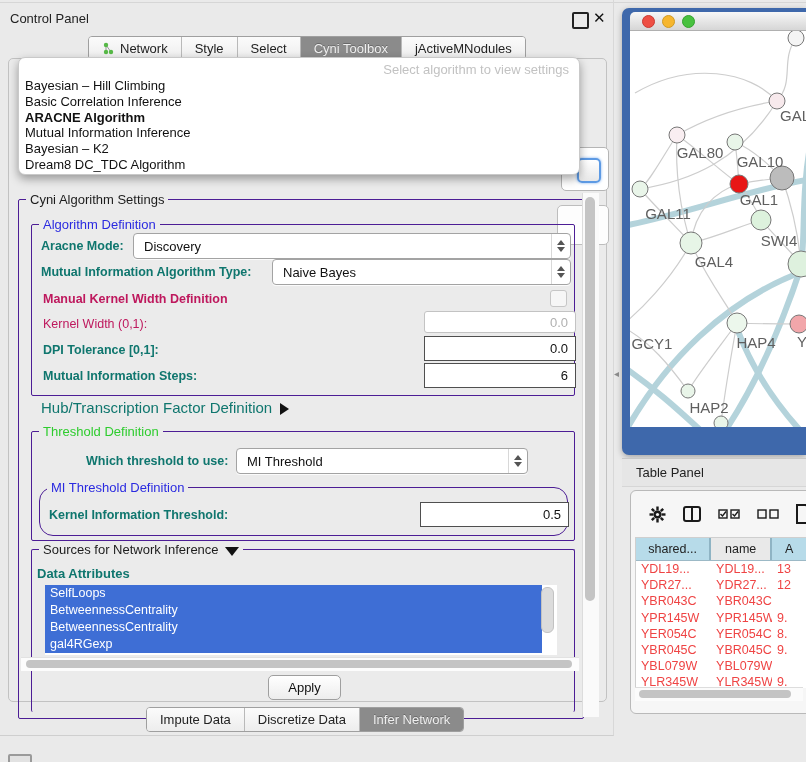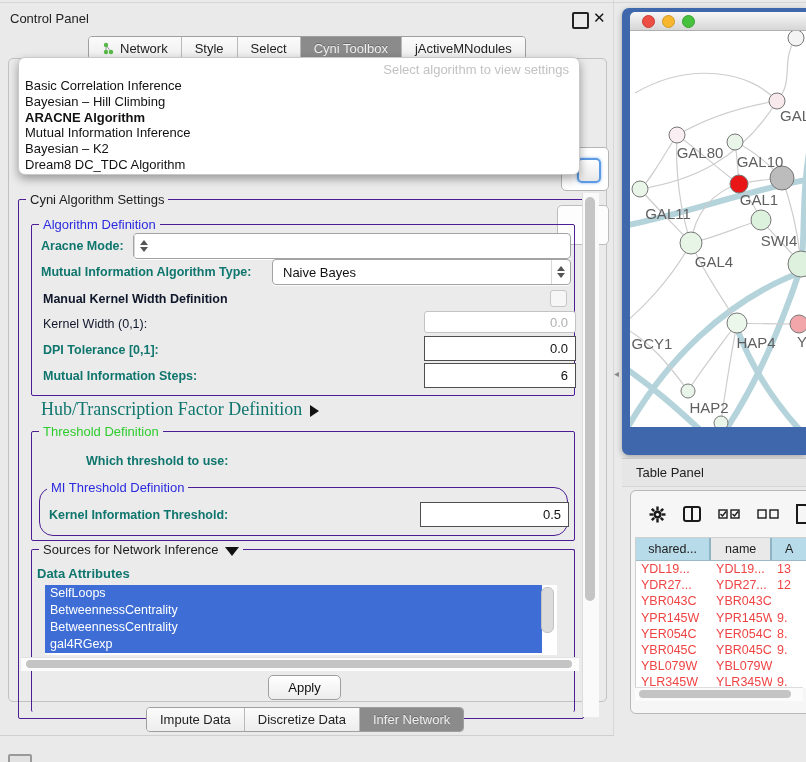--- a/index.html
+++ b/index.html
@@ -34,21 +34,21 @@
   .frag-step{left:568px;top:99px;width:20px;height:21px;border:2px solid #5d9ae4;border-radius:5px;background:linear-gradient(#ffffff,#e8e8e8);box-shadow:0 0 3px #7fb0ef;}
   .frag-box2{left:548px;top:146px;width:50px;height:38px;border:1px solid #bdbdbd;border-radius:5px;background:#fdfdfd;}
 
   
   .grp{position:absolute;border:1px solid #4c1d95;border-radius:2px;}
   .grp>.legend{position:absolute;top:-8px;left:7px;background:#ebebeb;padding:0 4px;font-size:13px;white-space:nowrap;}
   .legend.blue{color:#2a2ae0;}
   .legend.green{color:#2ecc2e;}
 
   .flabel{position:absolute;font-size:12.5px;font-weight:bold;color:#0f766e;white-space:nowrap;}
-  .flabel.dis{color:#0f172a;}
+  .flabel.dis{color:#be185d;}
   .plain{font-weight:normal;}
 
   .combo{position:absolute;background:#fff;border:1px solid #a3a3a3;border-radius:4px;display:flex;align-items:center;box-shadow:0 1px 0 rgba(255,255,255,.8);}
   .combo .val{flex:1;padding-left:10px;font-size:13px;color:#111;}
   .combo .stepper{width:18px;display:flex;flex-direction:column;align-items:center;justify-content:center;gap:2px;border-left:1px solid #d8d8d8;align-self:stretch;}
   .tri-up{width:0;height:0;border-left:4px solid transparent;border-right:4px solid transparent;border-bottom:5px solid #555;}
   .tri-dn{width:0;height:0;border-left:4px solid transparent;border-right:4px solid transparent;border-top:5px solid #555;}
 
   .tfield{position:absolute;background:#fff;border:1px solid #4f4f4f;font-size:13px;color:#111;display:flex;align-items:center;justify-content:flex-end;padding-right:7px;}
   .tfield.dis{border:1px solid #c3c3c3;color:#b0b0b0;border-radius:3px;}
@@ -158,20 +158,21 @@
     <div class="grp" style="left:9px;top:140px;width:564px;height:518px;">
       <span class="legend">Cyni Algorithm Settings</span>
     </div>
 
     <div class="grp" style="left:22px;top:165px;width:542px;height:170px;">
       <span class="legend blue">Algorithm Definition</span>
     </div>
 
     <div class="flabel" style="left:32px;top:180px;">Aracne Mode:</div>
     <div class="combo" style="left:124px;top:174px;width:436px;height:24px;">
+      <span class="val">Discovery</span>
       <span class="stepper">
           <i class="tri-up"></i>
           <i class="tri-dn"></i>
         </span>
     </div>
 
     <div class="flabel" style="left:32px;top:206px;">Mutual Information Algorithm Type:</div>
     <div class="combo" style="left:263px;top:200px;width:297px;height:24px;">
       <span class="val">Naive Bayes</span>
       <span class="stepper">
@@ -185,26 +186,33 @@
 
     <div class="flabel dis plain" style="left:34px;top:258px;">Kernel Width (0,1):</div>
     <div class="tfield dis" style="left:415px;top:252px;width:143px;height:20px;">0.0</div>
 
     <div class="flabel" style="left:34px;top:284px;">DPI Tolerance [0,1]:</div>
     <div class="tfield" style="left:415px;top:277px;width:143px;height:23px;">0.0</div>
 
     <div class="flabel" style="left:34px;top:310px;">Mutual Information Steps:</div>
     <div class="tfield" style="left:415px;top:304px;width:143px;height:23px;">6</div>
 
-    <div class="flabel plain" style="left:32px;top:340px;font-size:18px;font-family:Liberation Serif, serif;"><span>Hub/Transcription Factor Definition</span><span class="tri-right"></span></div>
+    <div class="flabel plain" style="left:32px;top:340px;font-size:15px;"><span>Hub/Transcription Factor Definition</span><span class="tri-right"></span></div>
 
     <div class="grp" style="left:22px;top:372px;width:542px;height:108px;">
       <span class="legend green">Threshold Definition</span>
     </div>
     <div class="flabel" style="left:77px;top:395px;">Which threshold to use:</div>
+    <div class="combo" style="left:227px;top:389px;width:290px;height:24px;">
+      <span class="val">MI Threshold</span>
+      <span class="stepper">
+          <i class="tri-up"></i>
+          <i class="tri-dn"></i>
+        </span>
+    </div>
     <div class="grp" style="left:30px;top:428px;width:527px;height:47px;border-radius:14px;">
       <span class="legend blue" style="background:#ebebeb;">MI Threshold Definition</span>
     </div>
     <div class="flabel" style="left:40px;top:449px;">Kernel Information Threshold:</div>
     <div class="tfield" style="left:411px;top:443px;width:140px;height:23px;">0.5</div>
 
     <div class="grp" style="left:22px;top:490px;width:542px;height:162px;border-bottom:none;">
       <span class="legend"><span>Sources for Network Inference</span><span class="tri-down-b"></span></span>
     </div>
     <div class="flabel" style="left:28px;top:507px;font-size:13px;">Data Attributes</div>
@@ -234,22 +242,22 @@
       </div>
       <div class="seg selected">
         <span>Infer Network</span>
       </div>
     </div>
 </div>
 
 <div class="abs" id="algo-popup">
   <div id="algo-hint">Select algorithm to view settings</div>
   <div id="algo-items">
+      <div class="algo-item">Bayesian – Hill Climbing</div>
       <div class="algo-item">Basic Correlation Inference</div>
-      <div class="algo-item">Bayesian – Hill Climbing</div>
       <div class="algo-item selected">ARACNE Algorithm</div>
       <div class="algo-item">Mutual Information Inference</div>
       <div class="algo-item">Bayesian – K2</div>
       <div class="algo-item">Dream8 DC_TDC Algorithm</div>
     </div>
 </div>
 
 <div class="abs" id="net-window"></div>
 <div class="abs" id="net-titlebar">
   <span class="tl red"></span>

